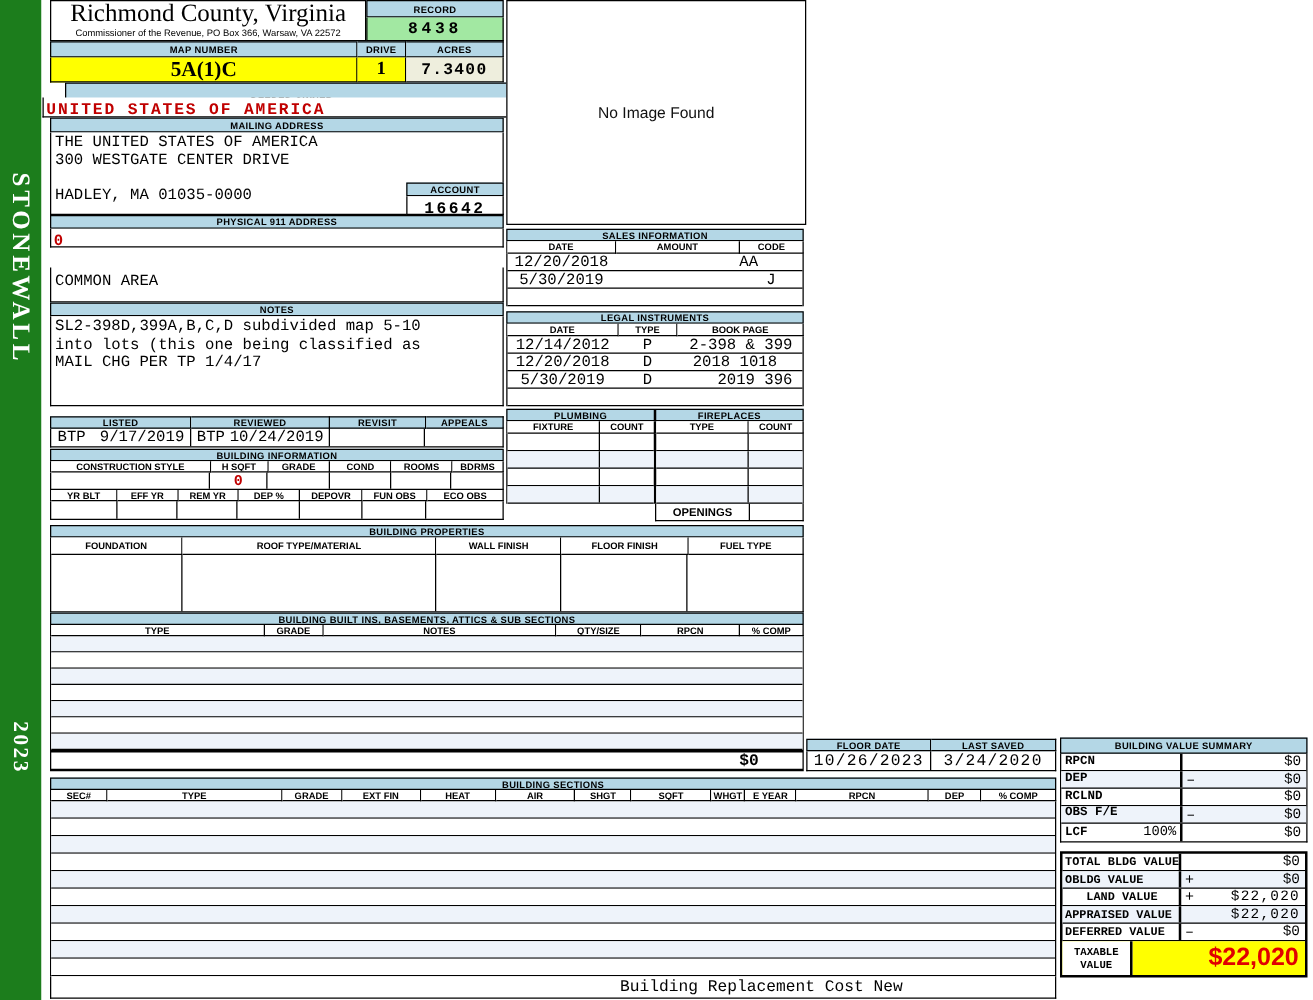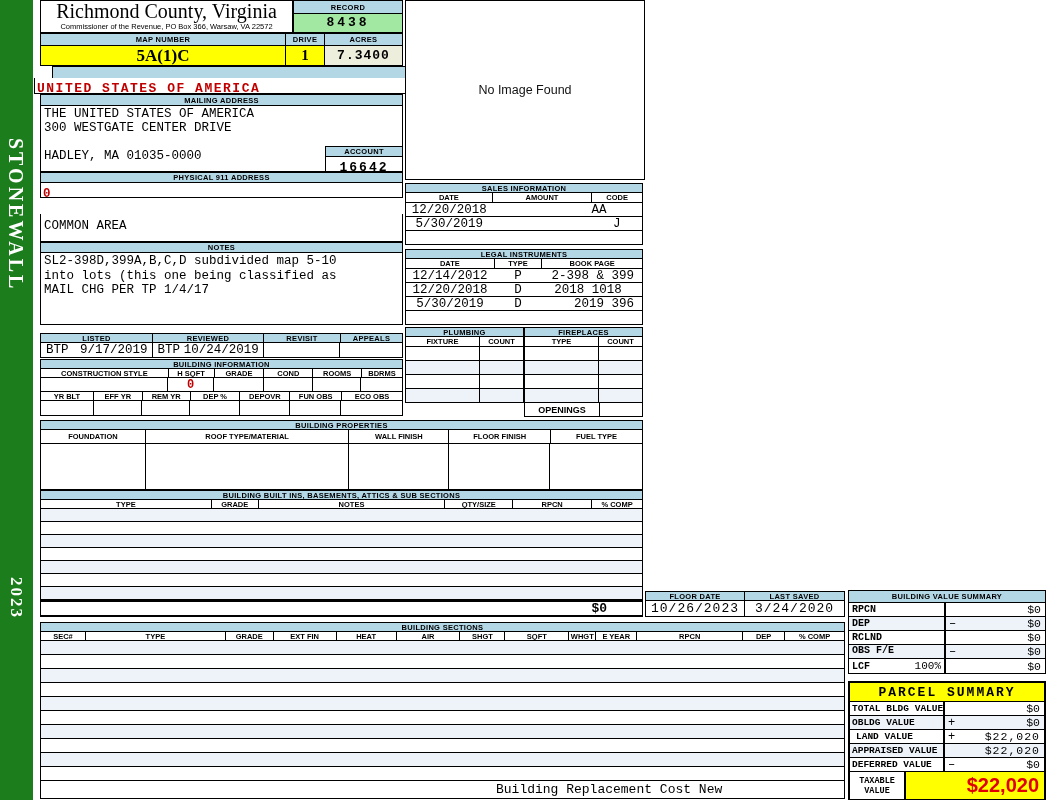--- a/index.html
+++ b/index.html
@@ -387,39 +387,37 @@
           <span style="font:bold 10px 'Liberation Mono',monospace">LCF</span>
           <span style="font:11px 'Liberation Mono',monospace">100%</span>
           </span>
         <span style="font:12px 'Liberation Mono',monospace;width:14px;padding-left:3px"></span>
         <span style="font:11.5px 'Liberation Mono',monospace;flex:1;text-align:right;padding-right:4px">$0</span>
       </div>
     </div>
   </div>
 
   <div class="abs" style="left:848px;top:681px;width:198px;border:2px solid #000">
-    <div style="height:19px;background:var(--yellow);border-bottom:1px solid #000;text-align:center;
-                font:bold 13px 'Liberation Mono',monospace;letter-spacing:2px;line-height:19px">PARCEL SUMMARY</div>
     <div>
       <div class="row" style="height:14px;border-bottom:1px solid #000;align-items:center">
         <span style="width:95px;border-right:2px solid #000;height:100%;display:flex;align-items:center;padding-left:2px">
           <span style="font:bold 9.5px 'Liberation Mono',monospace;white-space:nowrap">TOTAL BLDG VALUE</span>
           </span>
         <span style="font:12px 'Liberation Mono',monospace;width:13px;padding-left:3px"></span>
         <span style="font:11.5px 'Liberation Mono',monospace;flex:1;text-align:right;padding-right:4px">$0</span>
       </div>
       <div class="row" style="height:14px;border-bottom:1px solid #000;align-items:center;background:var(--stripe)">
         <span style="width:95px;border-right:2px solid #000;height:100%;display:flex;align-items:center;padding-left:2px">
           <span style="font:bold 9.5px 'Liberation Mono',monospace;white-space:nowrap">OBLDG VALUE</span>
           </span>
         <span style="font:12px 'Liberation Mono',monospace;width:13px;padding-left:3px">+</span>
         <span style="font:11.5px 'Liberation Mono',monospace;flex:1;text-align:right;padding-right:4px">$0</span>
       </div>
       <div class="row" style="height:14px;border-bottom:1px solid #000;align-items:center">
-        <span style="width:95px;border-right:2px solid #000;height:100%;display:flex;align-items:center;padding-left:6px">
+        <span style="width:95px;border-right:2px solid #000;height:100%;display:flex;align-items:center;padding-left:19px">
           <span style="font:bold 9.5px 'Liberation Mono',monospace;white-space:nowrap">LAND VALUE</span>
           </span>
         <span style="font:12px 'Liberation Mono',monospace;width:13px;padding-left:3px">+</span>
         <span style="font:11.5px 'Liberation Mono',monospace;flex:1;text-align:right;padding-right:4px;letter-spacing:1px">$22,020</span>
       </div>
       <div class="row" style="height:14px;border-bottom:1px solid #000;align-items:center;background:var(--stripe)">
         <span style="width:95px;border-right:2px solid #000;height:100%;display:flex;align-items:center;padding-left:2px">
           <span style="font:bold 9.5px 'Liberation Mono',monospace;white-space:nowrap">APPRAISED VALUE</span>
           </span>
         <span style="font:12px 'Liberation Mono',monospace;width:13px;padding-left:3px"></span>

